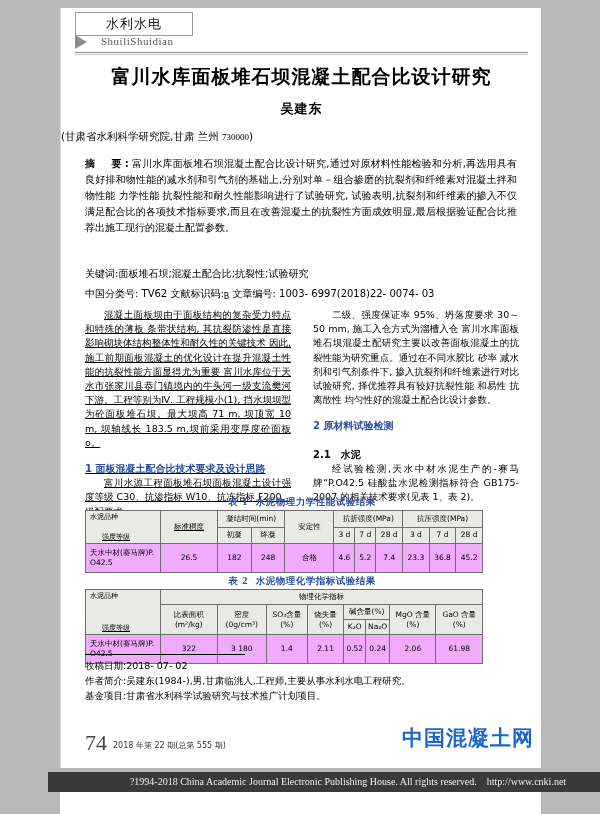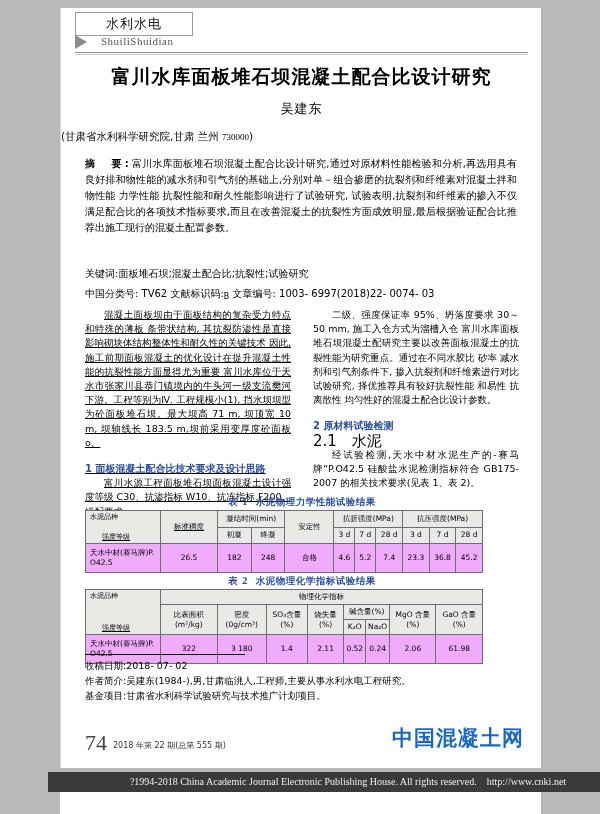--- a/index.html
+++ b/index.html
@@ -3,21 +3,21 @@
 <meta charset="utf-8">
 <style>
   html,body{margin:0;padding:0;background:#b9b9b9;}
   body{font-family:"DejaVu Sans","Liberation Sans",sans-serif;}
   .page{
     position:relative;width:600px;height:814px;background:#ffffff;
     margin:0 auto;overflow:hidden;
   }
   .sheet{
     position:absolute;left:60px;top:8px;width:481px;height:760px;
-    background:#fff;border-left:1px solid #d8d8d8;border-right:4px solid #f97316;
+    background:#fff;border-left:1px solid #d8d8d8;border-right:4px solid #f97316;padding-left:10px;
   }
   
   .masthead{position:absolute;left:0;top:0;width:481px;height:44px;}
   .mast-box{
     position:absolute;left:14px;top:4px;width:116px;height:22px;
     border:1px solid #9a9a9a;display:flex;align-items:center;justify-content:center;
   }
   .mast-box span{font-family:"DejaVu Sans",sans-serif;font-size:13px;color:#111;letter-spacing:1px;}
   .mast-pinyin{
     position:absolute;left:40px;top:27px;font-family:"Liberation Serif",serif;
@@ -31,21 +31,21 @@
   .rule{position:absolute;left:14px;top:44px;width:453px;height:1px;background:#8f8f8f;}
   .rule2{position:absolute;left:14px;top:46px;width:453px;height:1px;background:#c9c9c9;}
 
   .title{
     position:absolute;left:0;top:56px;width:481px;text-align:center;
     font-family:"DejaVu Sans",sans-serif;font-size:19px;font-weight:bold;color:#000;
     letter-spacing:1px;
   }
   .author{
     position:absolute;left:0;top:92px;width:481px;text-align:center;
-    font-size:13px;font-weight:normal;color:#000;letter-spacing:1px;
+    font-size:13px;font-weight:bold;color:#000;letter-spacing:1px;
   }
   .affil{
     position:absolute;left:0;top:122px;width:481px;text-align:left;
     font-size:10.5px;color:#000;
   }
   .affil .zip{font-family:"Liberation Serif",serif;font-size:9px;}
 
   .abs{
     position:absolute;left:24px;top:148px;width:432px;
     font-size:10px;line-height:16px;color:#000;text-align:justify;
@@ -64,21 +64,21 @@
   
   .cols{position:absolute;left:24px;top:300px;width:434px;height:200px;}
   .col{position:absolute;top:0;width:206px;font-size:9.5px;line-height:14.2px;color:#000;text-align:justify;}
   .col.left{left:0;text-decoration:underline;}
   .col.right{left:228px;}
   .col p{margin:0 0 0 0;text-indent:19px;}
   .sechead{
     font-size:10px;color:#2b4f9e;font-weight:bold;margin-top:12px;display:block;
   }
   .sechead .num{color:#2b4f9e;}
-  .subhead{font-size:15px;color:#000;font-weight:normal;display:block;margin-top:0;}
+  .subhead{font-size:10px;color:#000;font-weight:bold;display:block;margin-top:14px;}
 
   
   .tabcap{
     position:absolute;width:434px;left:24px;text-align:center;
     font-size:9.5px;color:#2b4f9e;font-weight:bold;letter-spacing:.5px;
   }
   .tabcap .tnum{font-family:"Liberation Serif",serif;font-size:11px;}
   table{
     position:absolute;left:24px;border-collapse:collapse;width:398px;
     font-size:7.5px;color:#000;background:#f0abfc;

